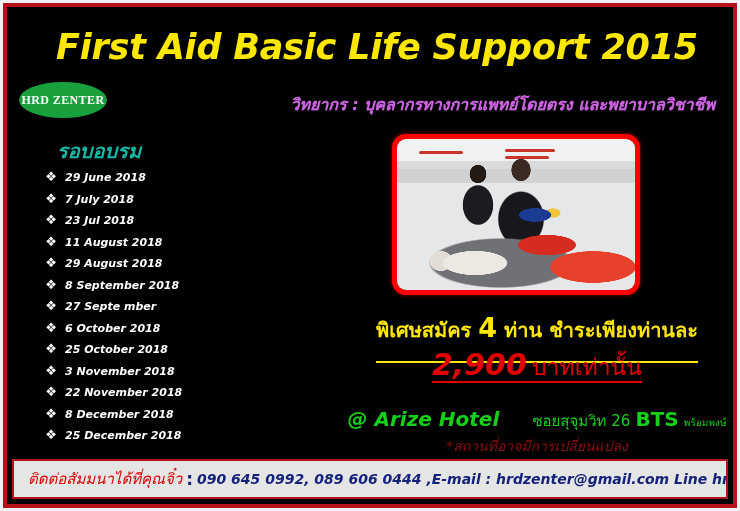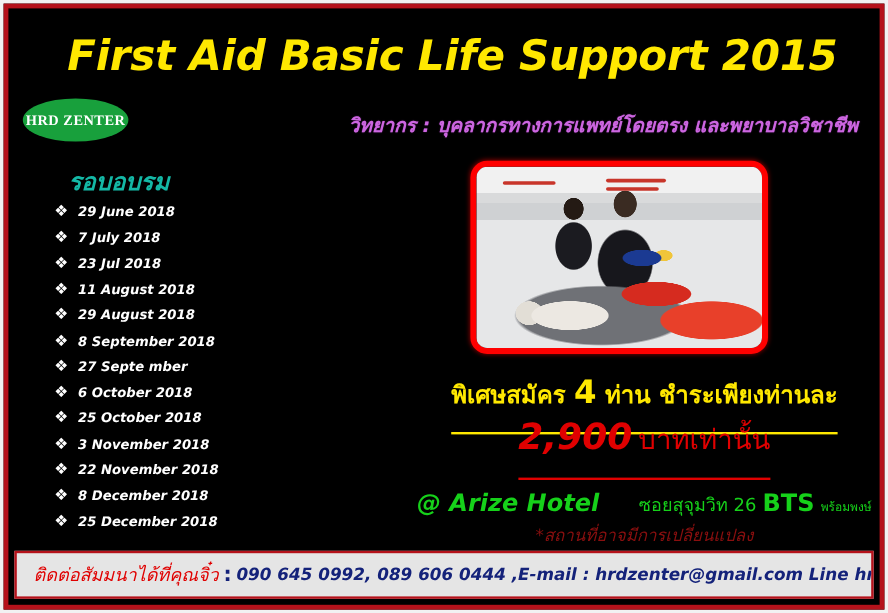--- a/index.html
+++ b/index.html
@@ -178,21 +178,21 @@
 
   .price-line {
     position:absolute;
     left:330px; top:340px;
     width:400px;
     text-align:center;
     white-space:nowrap;
   }
   .price-inner {
     border-bottom:2px solid #e00000;
-    padding-bottom:20px;
+    padding-bottom:2px;
   }
   .price-amount {
     color:#e00000;
     font-size:30px;
     font-weight:bold;
     font-style:italic;
     font-family:"DejaVu Sans", sans-serif;
   }
   .price-unit {
     color:#e00000;

